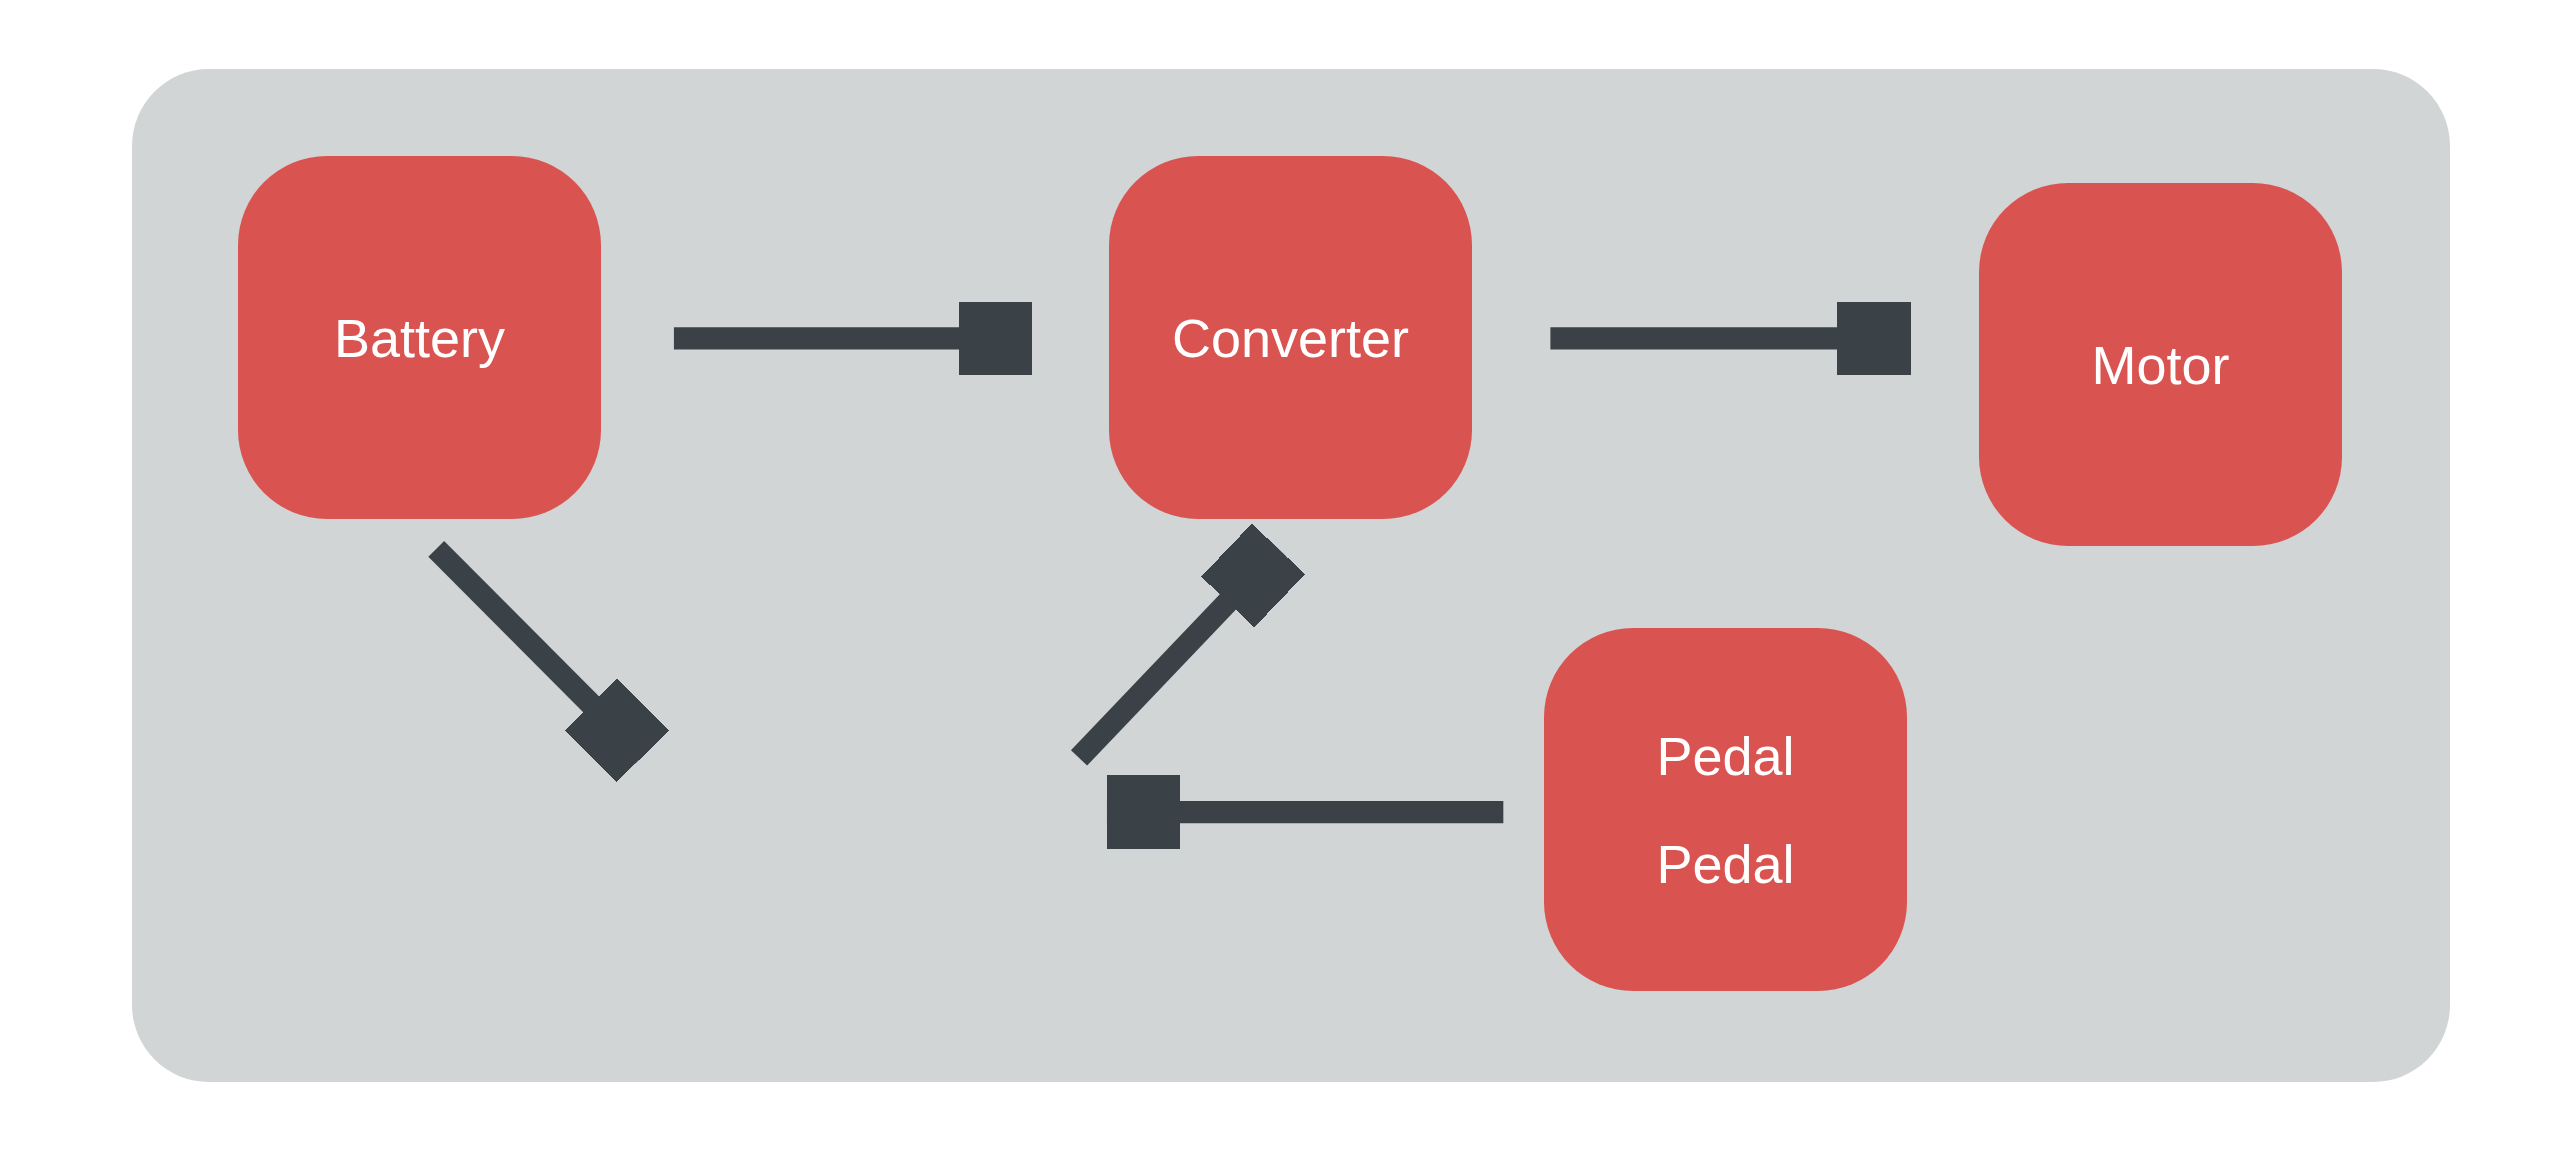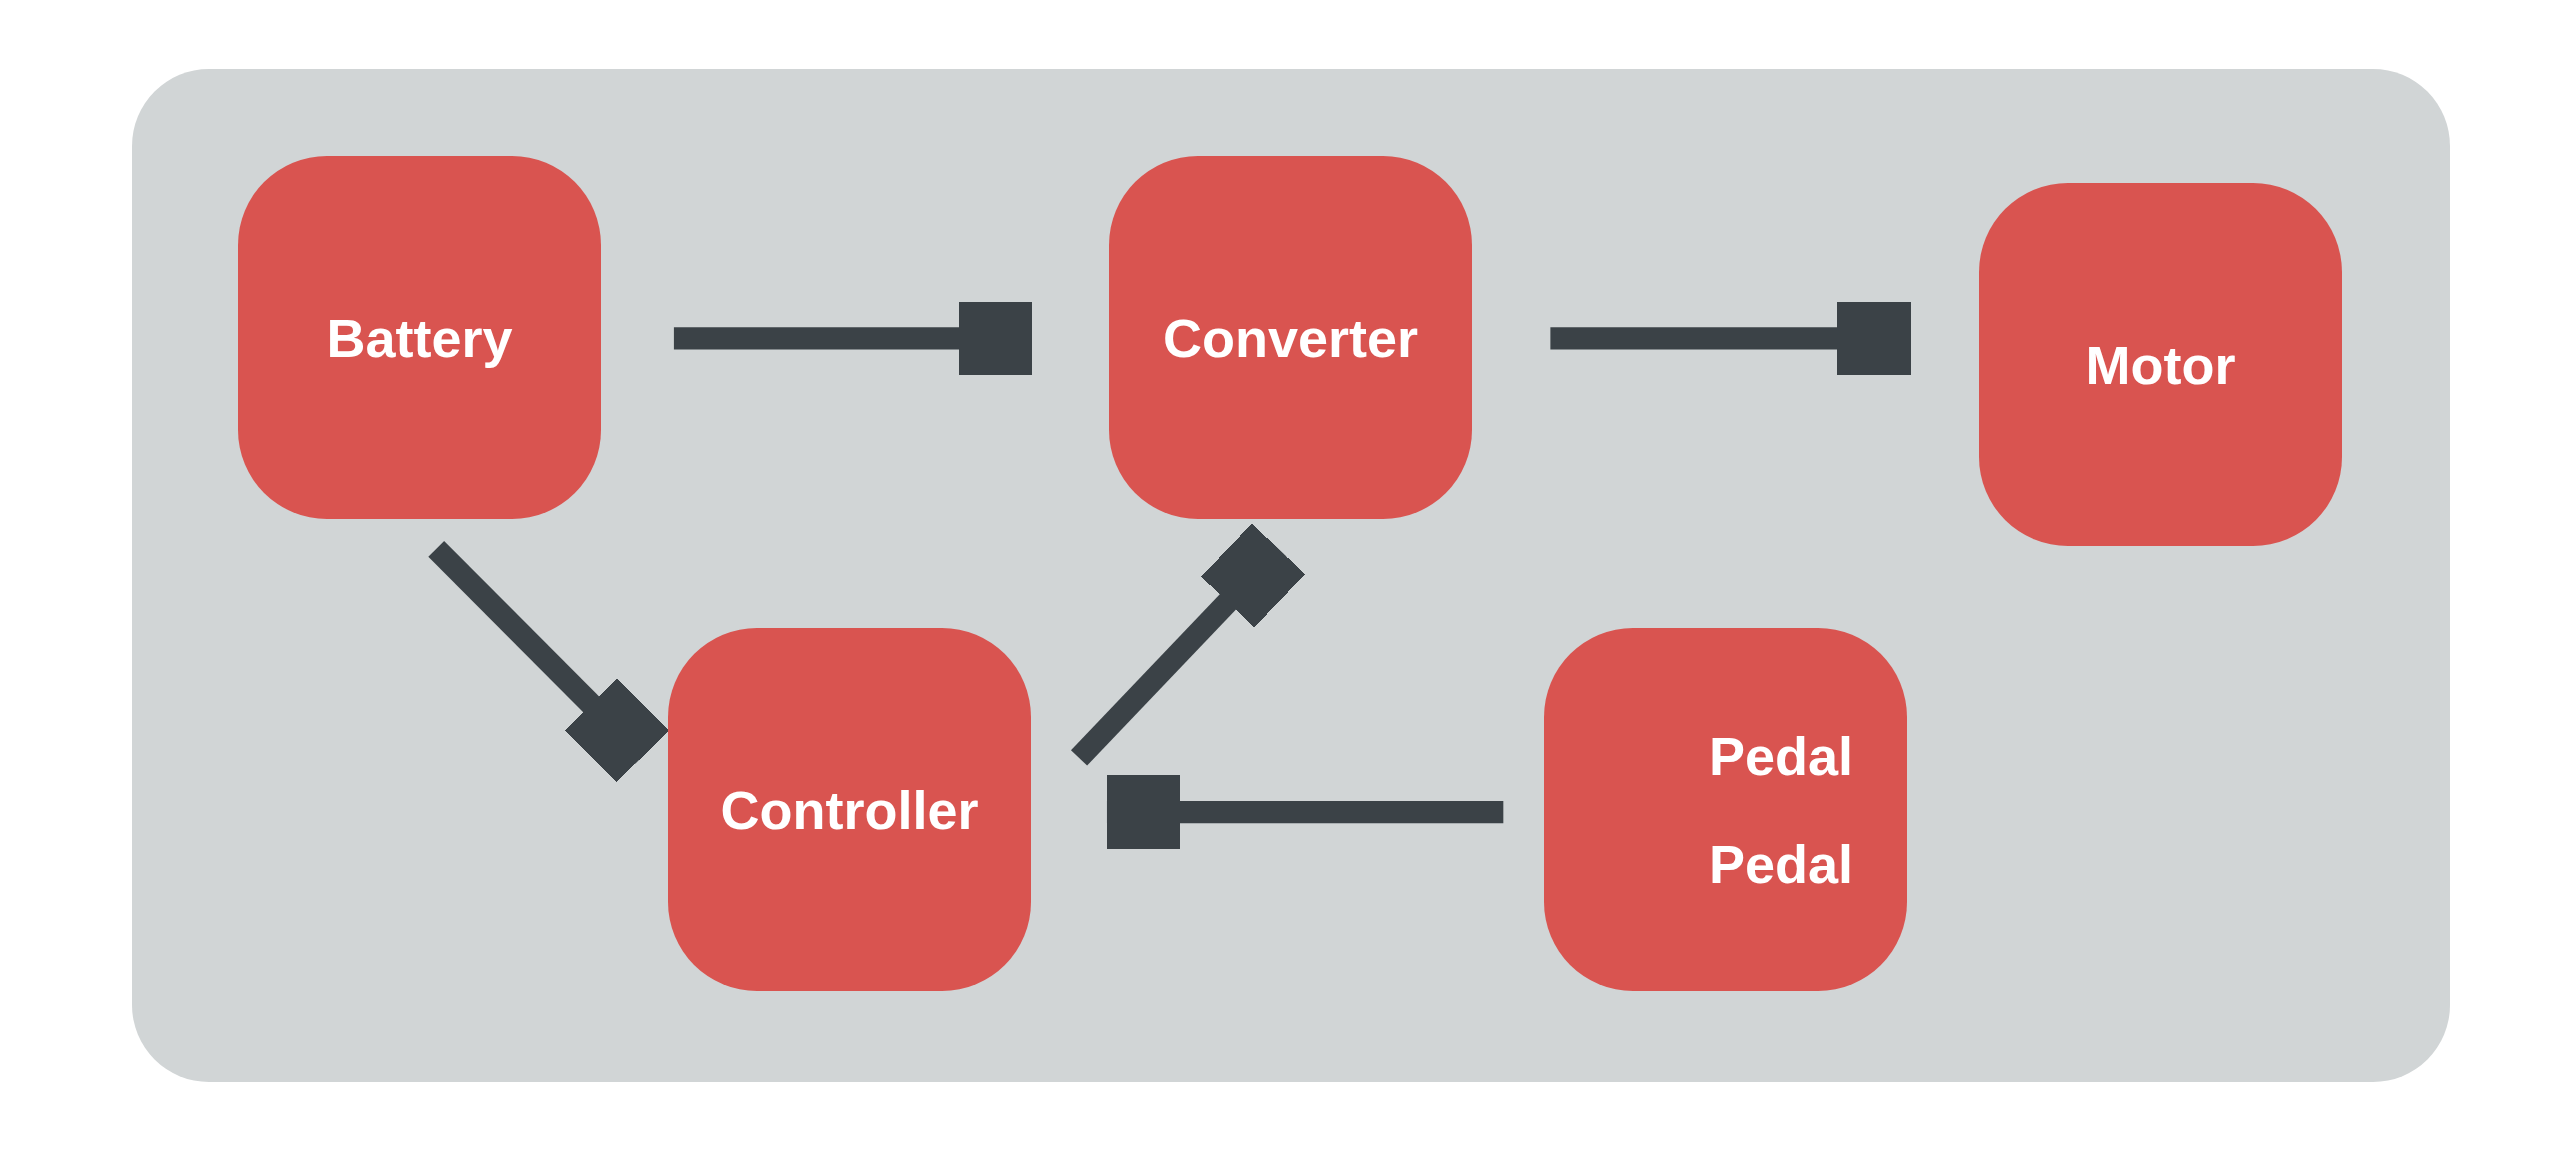--- a/index.html
+++ b/index.html
@@ -43,23 +43,22 @@
     border-radius: 89px;
     background: #D95450;
     display: flex;
     align-items: center;
     justify-content: center;
     text-align: center;
   }
   .node .label {
     color: #ffffff;
     font-size: 54px;
-    font-weight: 700;
+    font-weight: 400;
     line-height: 2.0;
-    text-align: right;
   }
   .node .label.wrap {
     display: inline-block;
     max-width: 255px;
   }
   .n-battery    { left: 238px;  top: 156px; }
   .n-converter  { left: 1109px; top: 156px; }
   .n-motor      { left: 1979px; top: 156px; margin-top: 27px; }
   .n-controller { left: 668px;  top: 628px; }
   .n-pedal      { left: 1544px; top: 628px; }
@@ -89,22 +88,19 @@
   </div>
 
   <div class="node n-converter">
     <span class="label">Converter</span>
   </div>
 
   <div class="node n-motor">
     <span class="label">Motor</span>
   </div>
 
-  <div class="node n-controller">
-    <span class="label">Controller</span>
-  </div>
 
   <div class="node n-pedal">
     <span class="label wrap">Pedal Pedal</span>
   </div>
 
 </div>
 
 
 </body></html>

